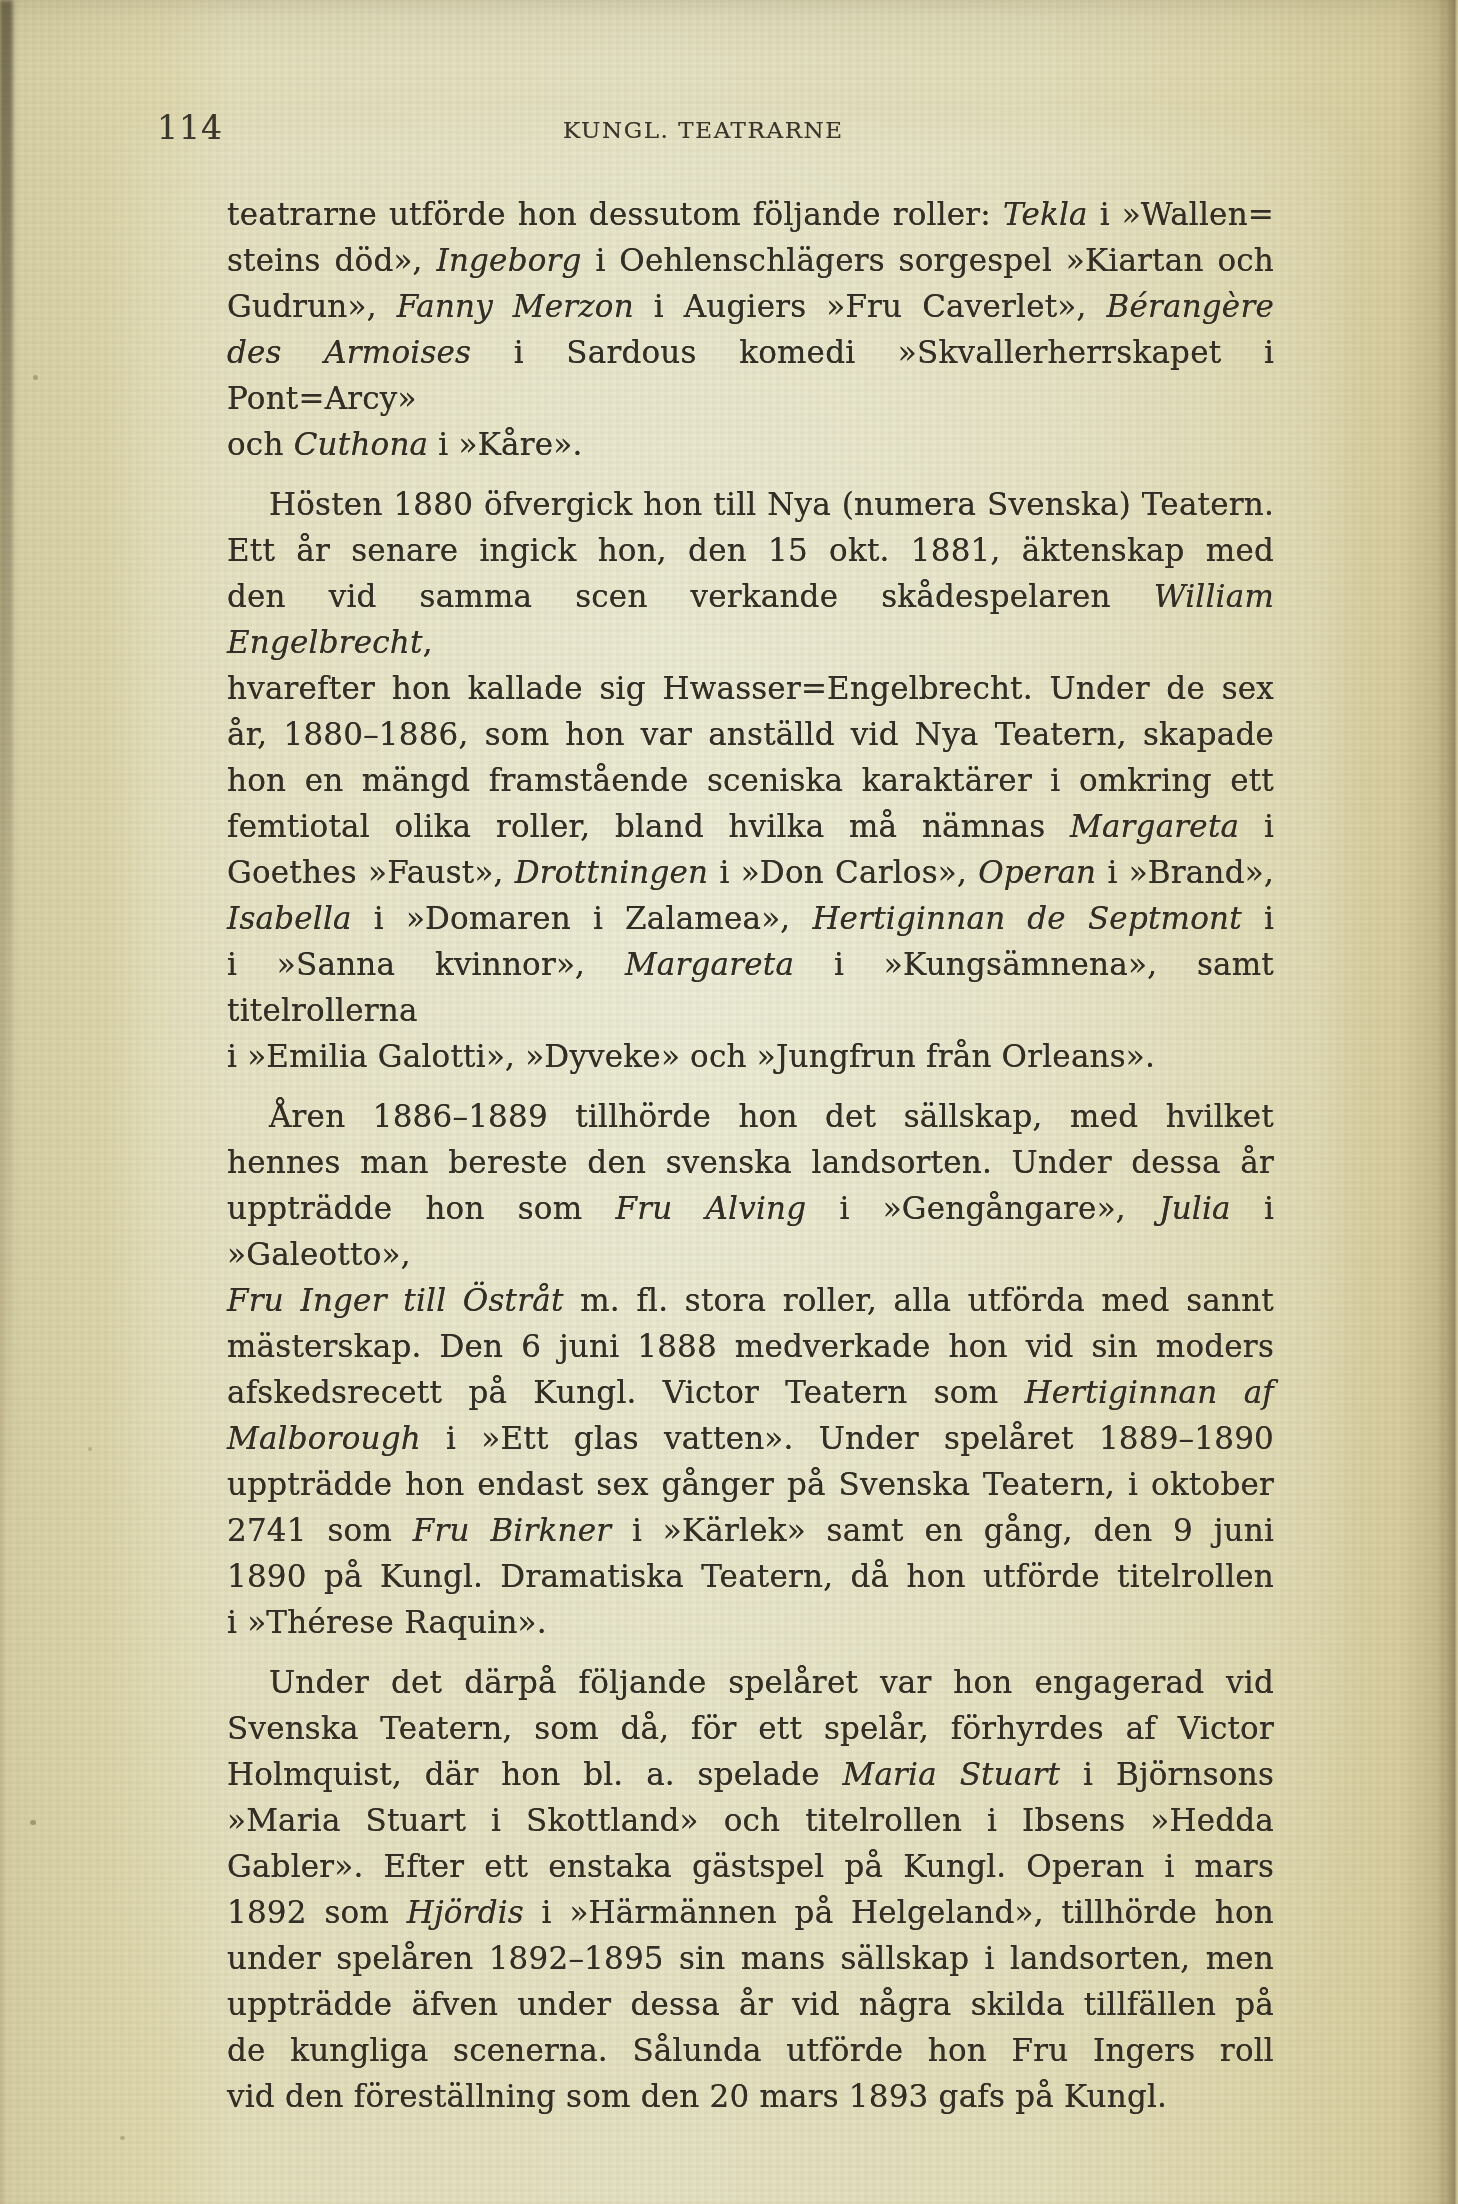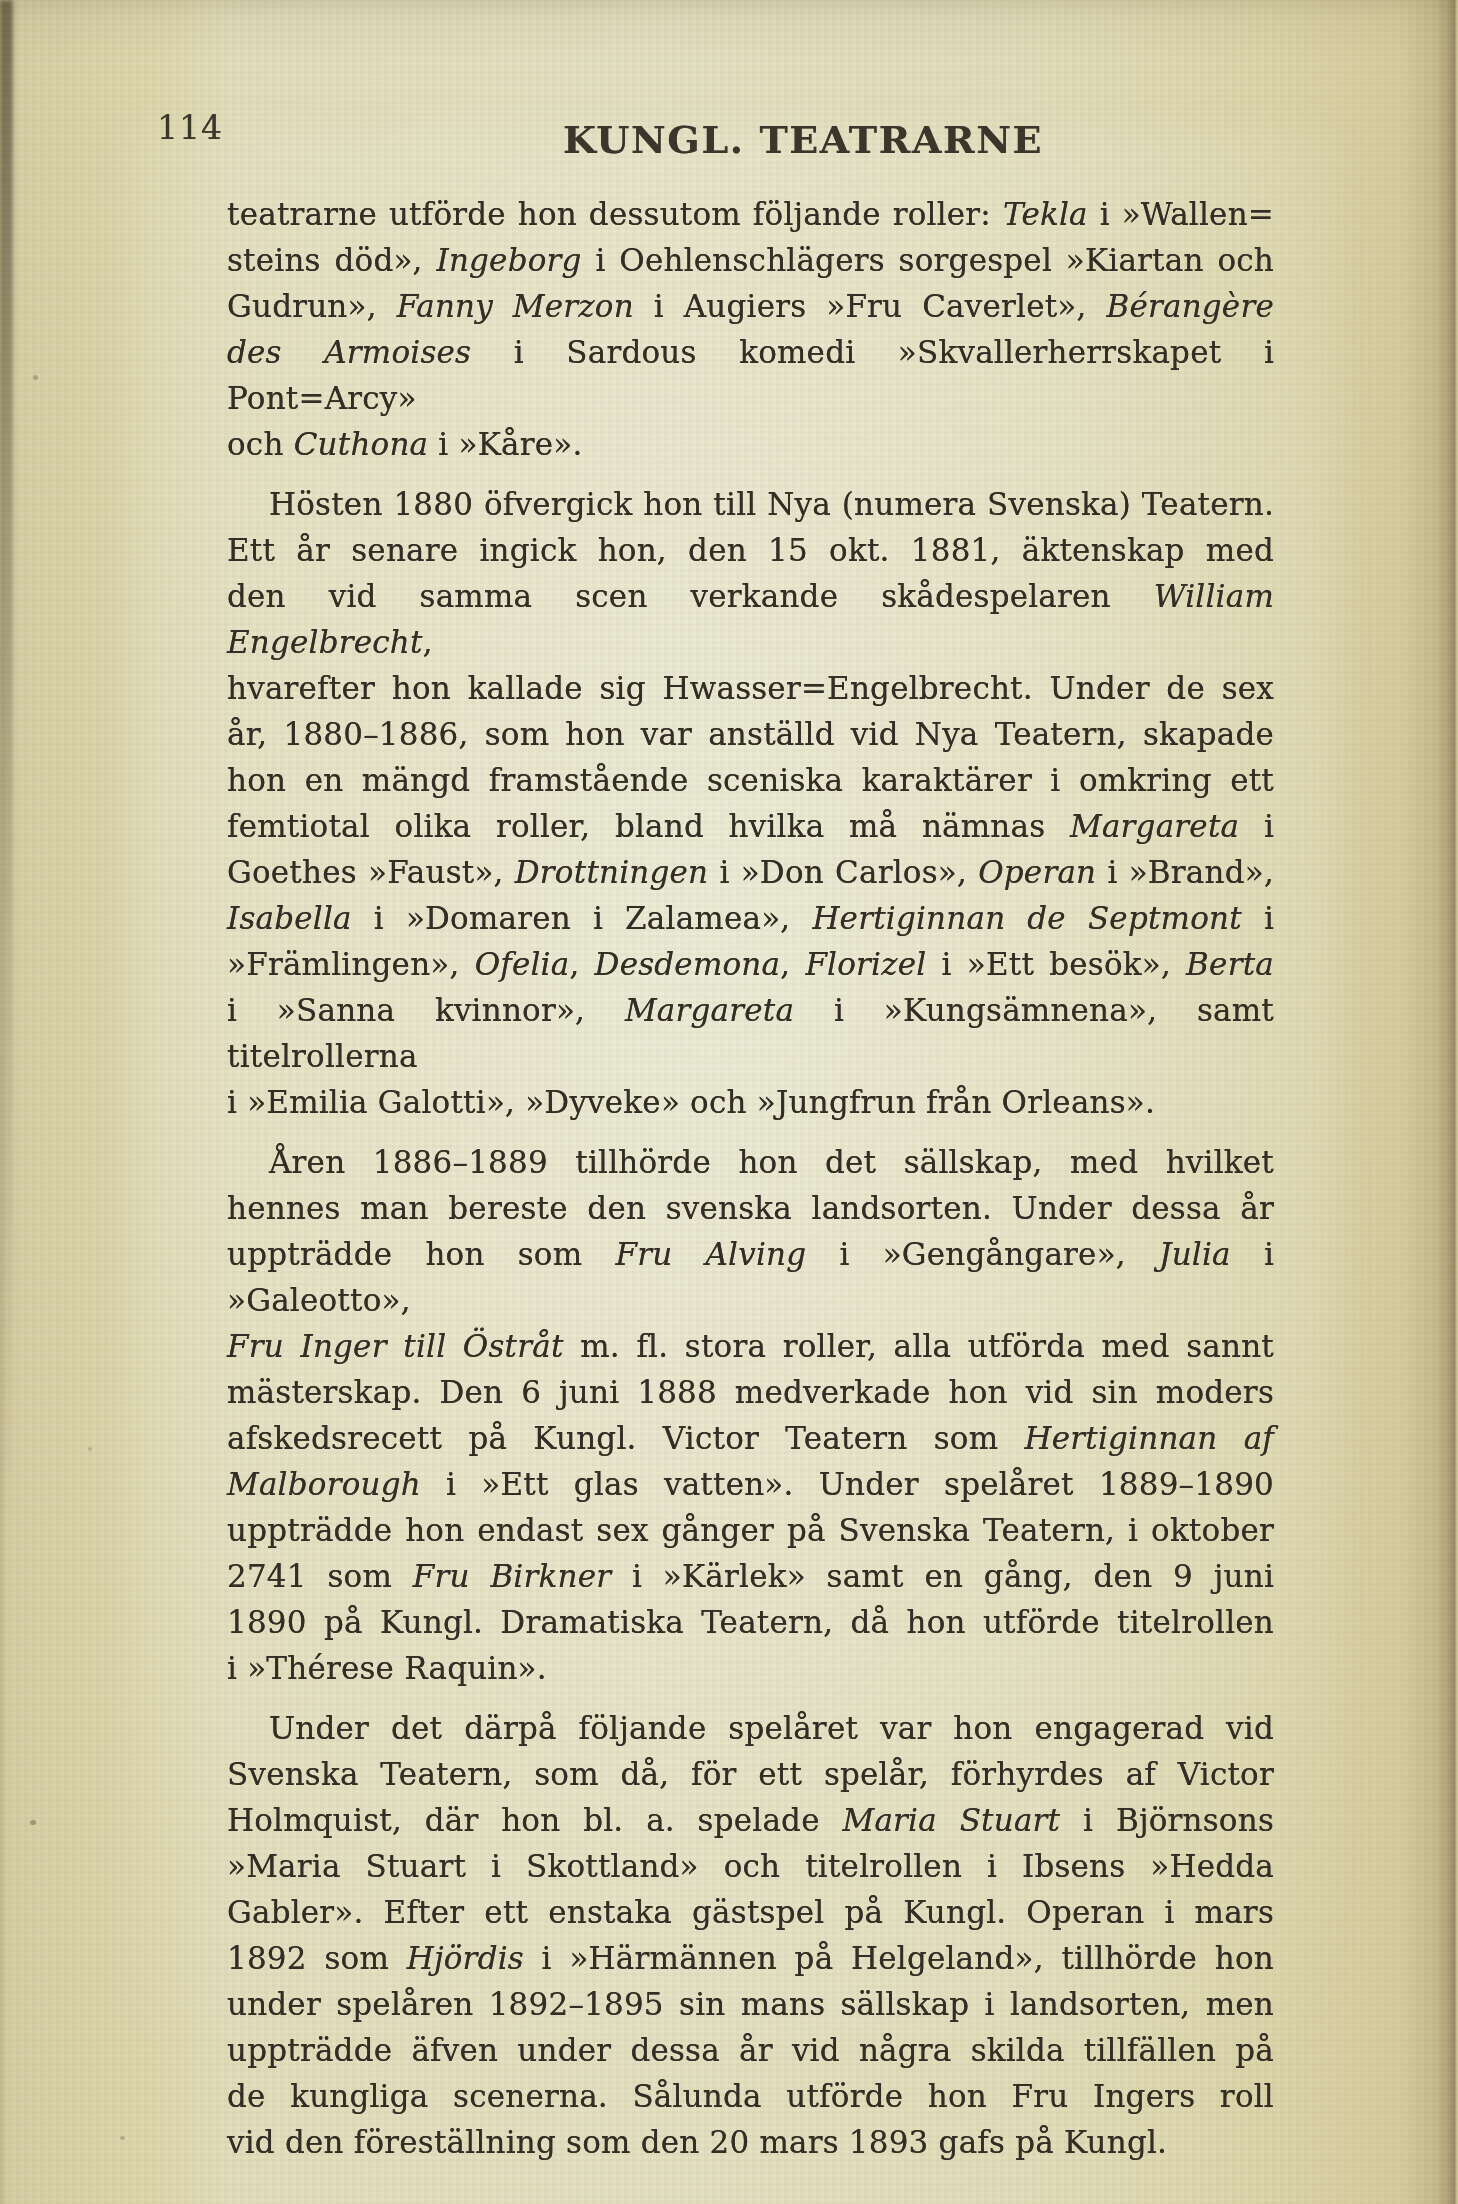--- a/index.html
+++ b/index.html
@@ -51,21 +51,21 @@
     pointer-events:none;
   }
   .page-number {
     position:absolute; left:157px; top:108px;
     font-size:33px; color:#3c372c;
     letter-spacing:1px;
     text-shadow:0 0 0.6px rgba(55,48,35,0.7);
   }
   .running-title {
     position:absolute; left:563px; top:117px;
-    font-size:38px; font-weight:bold; color:#3b362b;
+    font-size:23px; font-weight:normal; color:#3b362b;
     letter-spacing:1.6px;
     text-shadow:0 0 0.5px rgba(55,48,35,0.6);
     white-space:nowrap;
   }
   .page-body {
     position:absolute; left:213px; top:177px; width:1075px;
     font-size:31px; line-height:46px;
     color:#332e25;
     letter-spacing:0.2px;
     text-shadow:0 0 0.55px rgba(48,42,30,0.8);
@@ -104,21 +104,20 @@
       <div class="paragraph indent">
         <div class="line"><span>Hösten 1880 öfvergick hon till Nya (numera Svenska) Teatern.</span></div>
         <div class="line"><span>Ett år senare ingick hon, den 15 okt. 1881, äktenskap med</span></div>
         <div class="line"><span>den vid samma scen verkande skådespelaren </span><span class="i">William Engelbrecht</span><span>,</span></div>
         <div class="line"><span>hvarefter hon kallade sig Hwasser=Engelbrecht. Under de sex</span></div>
         <div class="line"><span>år, 1880–1886, som hon var anställd vid Nya Teatern, skapade</span></div>
         <div class="line"><span>hon en mängd framstående sceniska karaktärer i omkring ett</span></div>
         <div class="line"><span>femtiotal olika roller, bland hvilka må nämnas </span><span class="i">Margareta</span><span> i</span></div>
         <div class="line"><span>Goethes »Faust», </span><span class="i">Drottningen</span><span> i »Don Carlos», </span><span class="i">Operan</span><span> i »Brand»,</span></div>
         <div class="line"><span class="i">Isabella</span><span> i »Domaren i Zalamea», </span><span class="i">Hertiginnan de Septmont</span><span> i</span></div>
-        <div class="line"><span>»Främlingen», </span><span class="i">Ofelia</span><span>, </span><span class="i">Desdemona</span><span>, </span><span class="i">Florizel</span><span> i »Ett besök», </span><span class="i">Berta</span></div>
         <div class="line"><span>i »Sanna kvinnor», </span><span class="i">Margareta</span><span> i »Kungsämnena», samt titelrollerna</span></div>
         <div class="line last"><span>i »Emilia Galotti», »Dyveke» och »Jungfrun från Orleans».</span></div>
       </div>
       <div class="paragraph indent">
         <div class="line"><span>Åren 1886–1889 tillhörde hon det sällskap, med hvilket</span></div>
         <div class="line"><span>hennes man bereste den svenska landsorten. Under dessa år</span></div>
         <div class="line"><span>uppträdde hon som </span><span class="i">Fru Alving</span><span> i »Gengångare», </span><span class="i">Julia</span><span> i »Galeotto»,</span></div>
         <div class="line"><span class="i">Fru Inger till Östråt</span><span> m. fl. stora roller, alla utförda med sannt</span></div>
         <div class="line"><span>mästerskap. Den 6 juni 1888 medverkade hon vid sin moders</span></div>
         <div class="line"><span>afskedsrecett på Kungl. Victor Teatern som </span><span class="i">Hertiginnan af</span></div>

